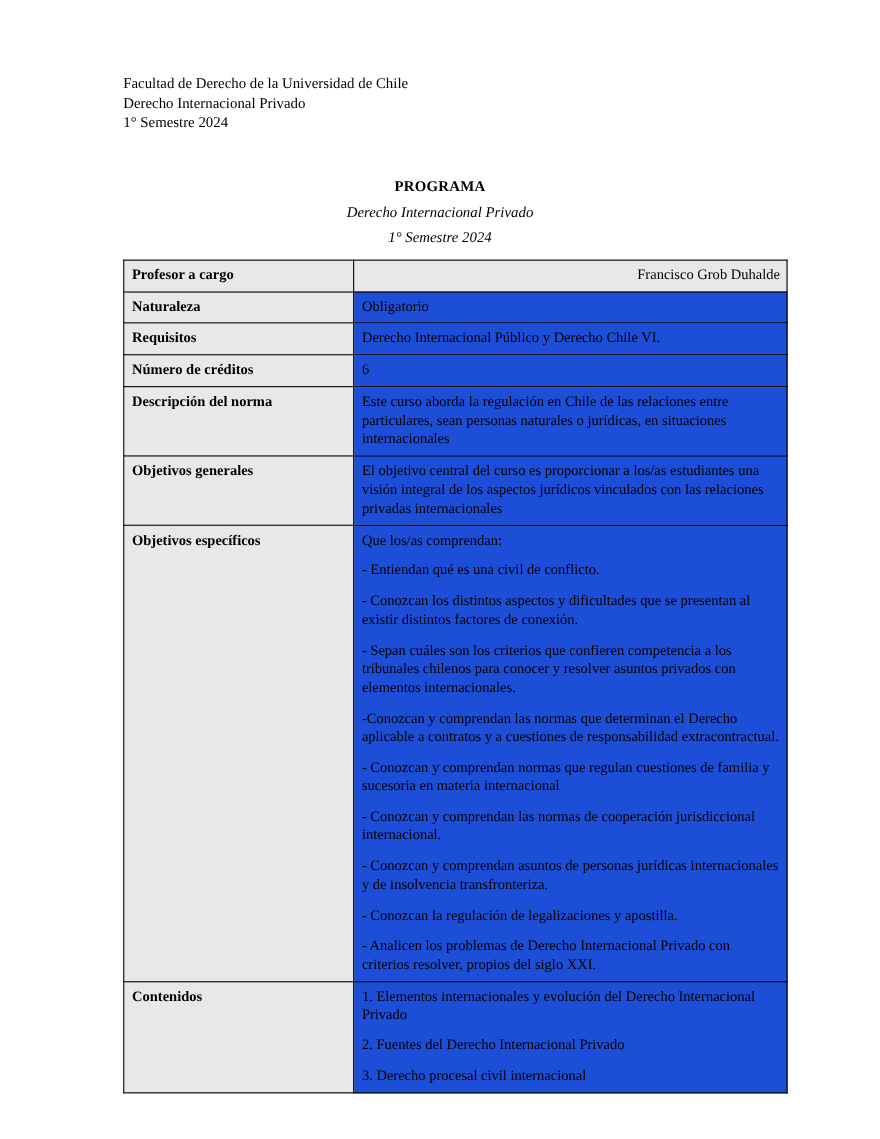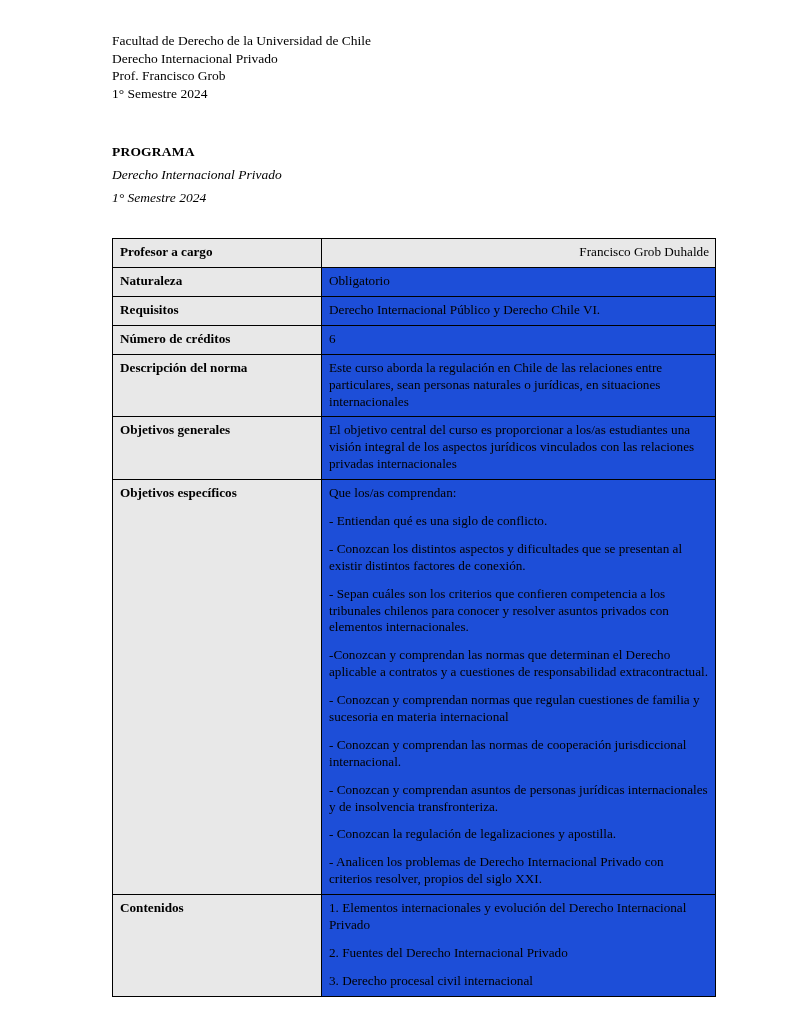--- a/index.html
+++ b/index.html
@@ -12,51 +12,52 @@
     height: 1035px;
     font-family: "Liberation Serif", serif;
     color: #000000;
     position: relative;
     overflow: hidden;
   }
   .page {
     width: 800px;
     height: 1035px;
     box-sizing: border-box;
-    padding: 32px 112px 0 112px;
+    padding: 67px 112px 0 112px;
     position: relative;
   }
   .header-block {
     font-size: 13.5px;
     line-height: 1.30;
     margin: 0 0 0 0;
   }
   .header-block div {
     white-space: pre;
   }
   .title-block {
+    text-align: center;
     margin-top: 42px;
   }
   .title-main {
     font-weight: bold;
     font-size: 13.5px;
     letter-spacing: 0.2px;
   }
   .title-sub {
     font-style: italic;
     font-size: 13.5px;
     margin-top: 7px;
   }
   .title-sub2 {
     font-style: italic;
     font-size: 13.5px;
     margin-top: 7px;
   }
   table.program {
-    margin-top: 32px;
+    margin-top: 12px;
     border-collapse: collapse;
     width: 575px;
     table-layout: fixed;
   }
   table.program td {
     border: 1px solid #000000;
     vertical-align: top;
     padding: 5px 6px 6px 7px;
     font-size: 13.2px;
     line-height: 1.28;
@@ -82,21 +83,20 @@
   }
 </style>
 </head>
 <body>
 
 <div class="page">
 
   <div class="header-block">
     <div>Facultad de Derecho de la Universidad de Chile</div>
     <div>Derecho Internacional Privado</div>
-    <div>Prof. Francisco Grob</div>
     <div>1° Semestre 2024</div>
   </div>
 
   <div class="title-block">
     <div class="title-main">PROGRAMA</div>
     <div class="title-sub">Derecho Internacional Privado</div>
     <div class="title-sub2">1° Semestre 2024</div>
   </div>
 
   <table class="program">
@@ -134,21 +134,21 @@
         <tr>
           <td class="label">Objetivos generales</td>
           <td class="value">
             <div class="para">El objetivo central del curso es proporcionar a los/as estudiantes una visión integral de los aspectos jurídicos vinculados con las relaciones privadas internacionales</div>
           </td>
         </tr>
         <tr>
           <td class="label">Objetivos específicos</td>
           <td class="value">
             <div class="para">Que los/as comprendan:</div>
-            <div class="para">- Entiendan qué es una siglo de conflicto.</div>
+            <div class="para">- Entiendan qué es una civil de conflicto.</div>
             <div class="para">- Conozcan los distintos aspectos y dificultades que se presentan al existir distintos factores de conexión.</div>
             <div class="para">- Sepan cuáles son los criterios que confieren competencia a los tribunales chilenos para conocer y resolver asuntos privados con elementos internacionales.</div>
             <div class="para">-Conozcan y comprendan las normas que determinan el Derecho aplicable a contratos y a cuestiones de responsabilidad extracontractual.</div>
             <div class="para">- Conozcan y comprendan normas que regulan cuestiones de familia y sucesoria en materia internacional</div>
             <div class="para">- Conozcan y comprendan las normas de cooperación jurisdiccional internacional.</div>
             <div class="para">- Conozcan y comprendan asuntos de personas jurídicas internacionales y de insolvencia transfronteriza.</div>
             <div class="para">- Conozcan la regulación de legalizaciones y apostilla.</div>
             <div class="para">- Analicen los problemas de Derecho Internacional Privado con criterios resolver, propios del siglo XXI.</div>
           </td>
         </tr>

